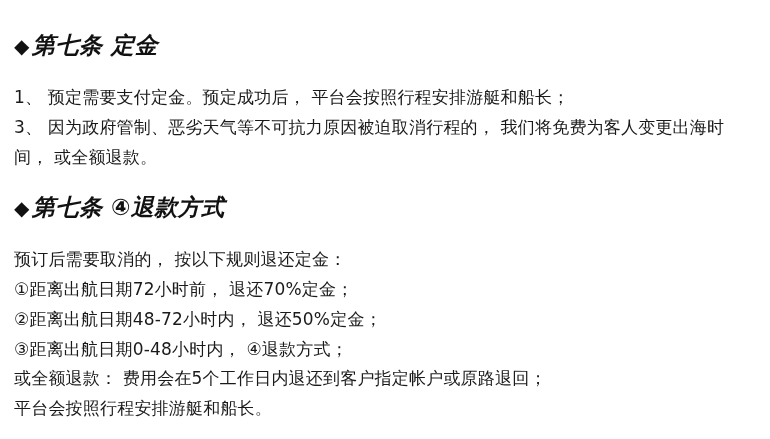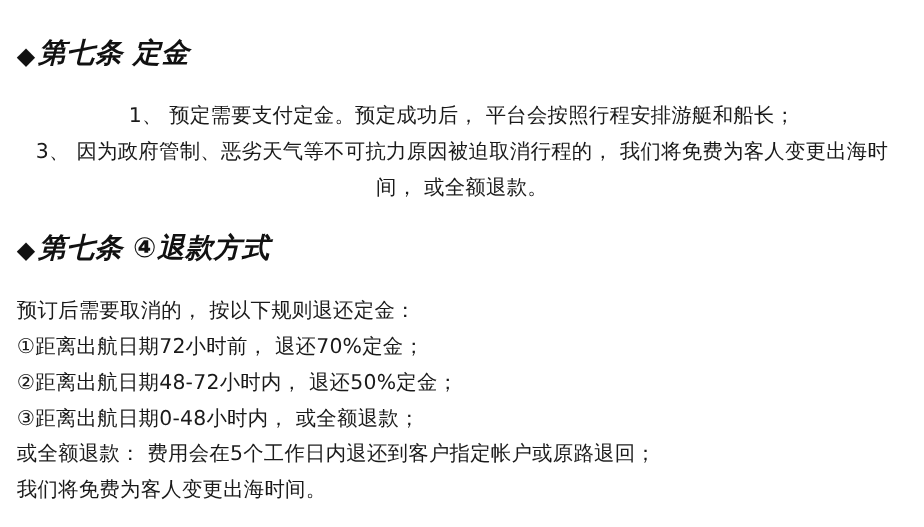--- a/index.html
+++ b/index.html
@@ -48,21 +48,21 @@
     color: #1a1a1a;
     margin: 0;
     letter-spacing: 0.2px;
   }
   .body-line {
     white-space: normal;
   }
   .spacer-1 { height: 20px; }
   .spacer-2 { height: 22px; }
   .spacer-3 { height: 20px; }
-  #sec1-body { margin-top: 0; text-align: center; }
+  #sec1-body { margin-top: 0; }
 </style>
 </head>
 <body>
 
 <div class="page">
 
   <div class="spacer-1"></div>
 
   <h2 class="section-heading">
     <span class="heading-marker">◆</span>
@@ -82,18 +82,18 @@
     <span class="heading-marker">◆</span>
     <span class="heading-text">第七条 ④退款方式</span>
   </h2>
 
   <div class="spacer-2"></div>
 
   <div class="body-block">
     <div class="body-line">预订后需要取消的， 按以下规则退还定金：</div>
     <div class="body-line">①距离出航日期72小时前， 退还70%定金；</div>
     <div class="body-line">②距离出航日期48-72小时内， 退还50%定金；</div>
-    <div class="body-line">③距离出航日期0-48小时内， 或全额退款；</div>
+    <div class="body-line">③距离出航日期0-48小时内， ④退款方式；</div>
     <div class="body-line">或全额退款： 费用会在5个工作日内退还到客户指定帐户或原路退回；</div>
-    <div class="body-line">我们将免费为客人变更出海时间。</div>
+    <div class="body-line">平台会按照行程安排游艇和船长。</div>
   </div>
 
 </div>
 
 </body></html>

